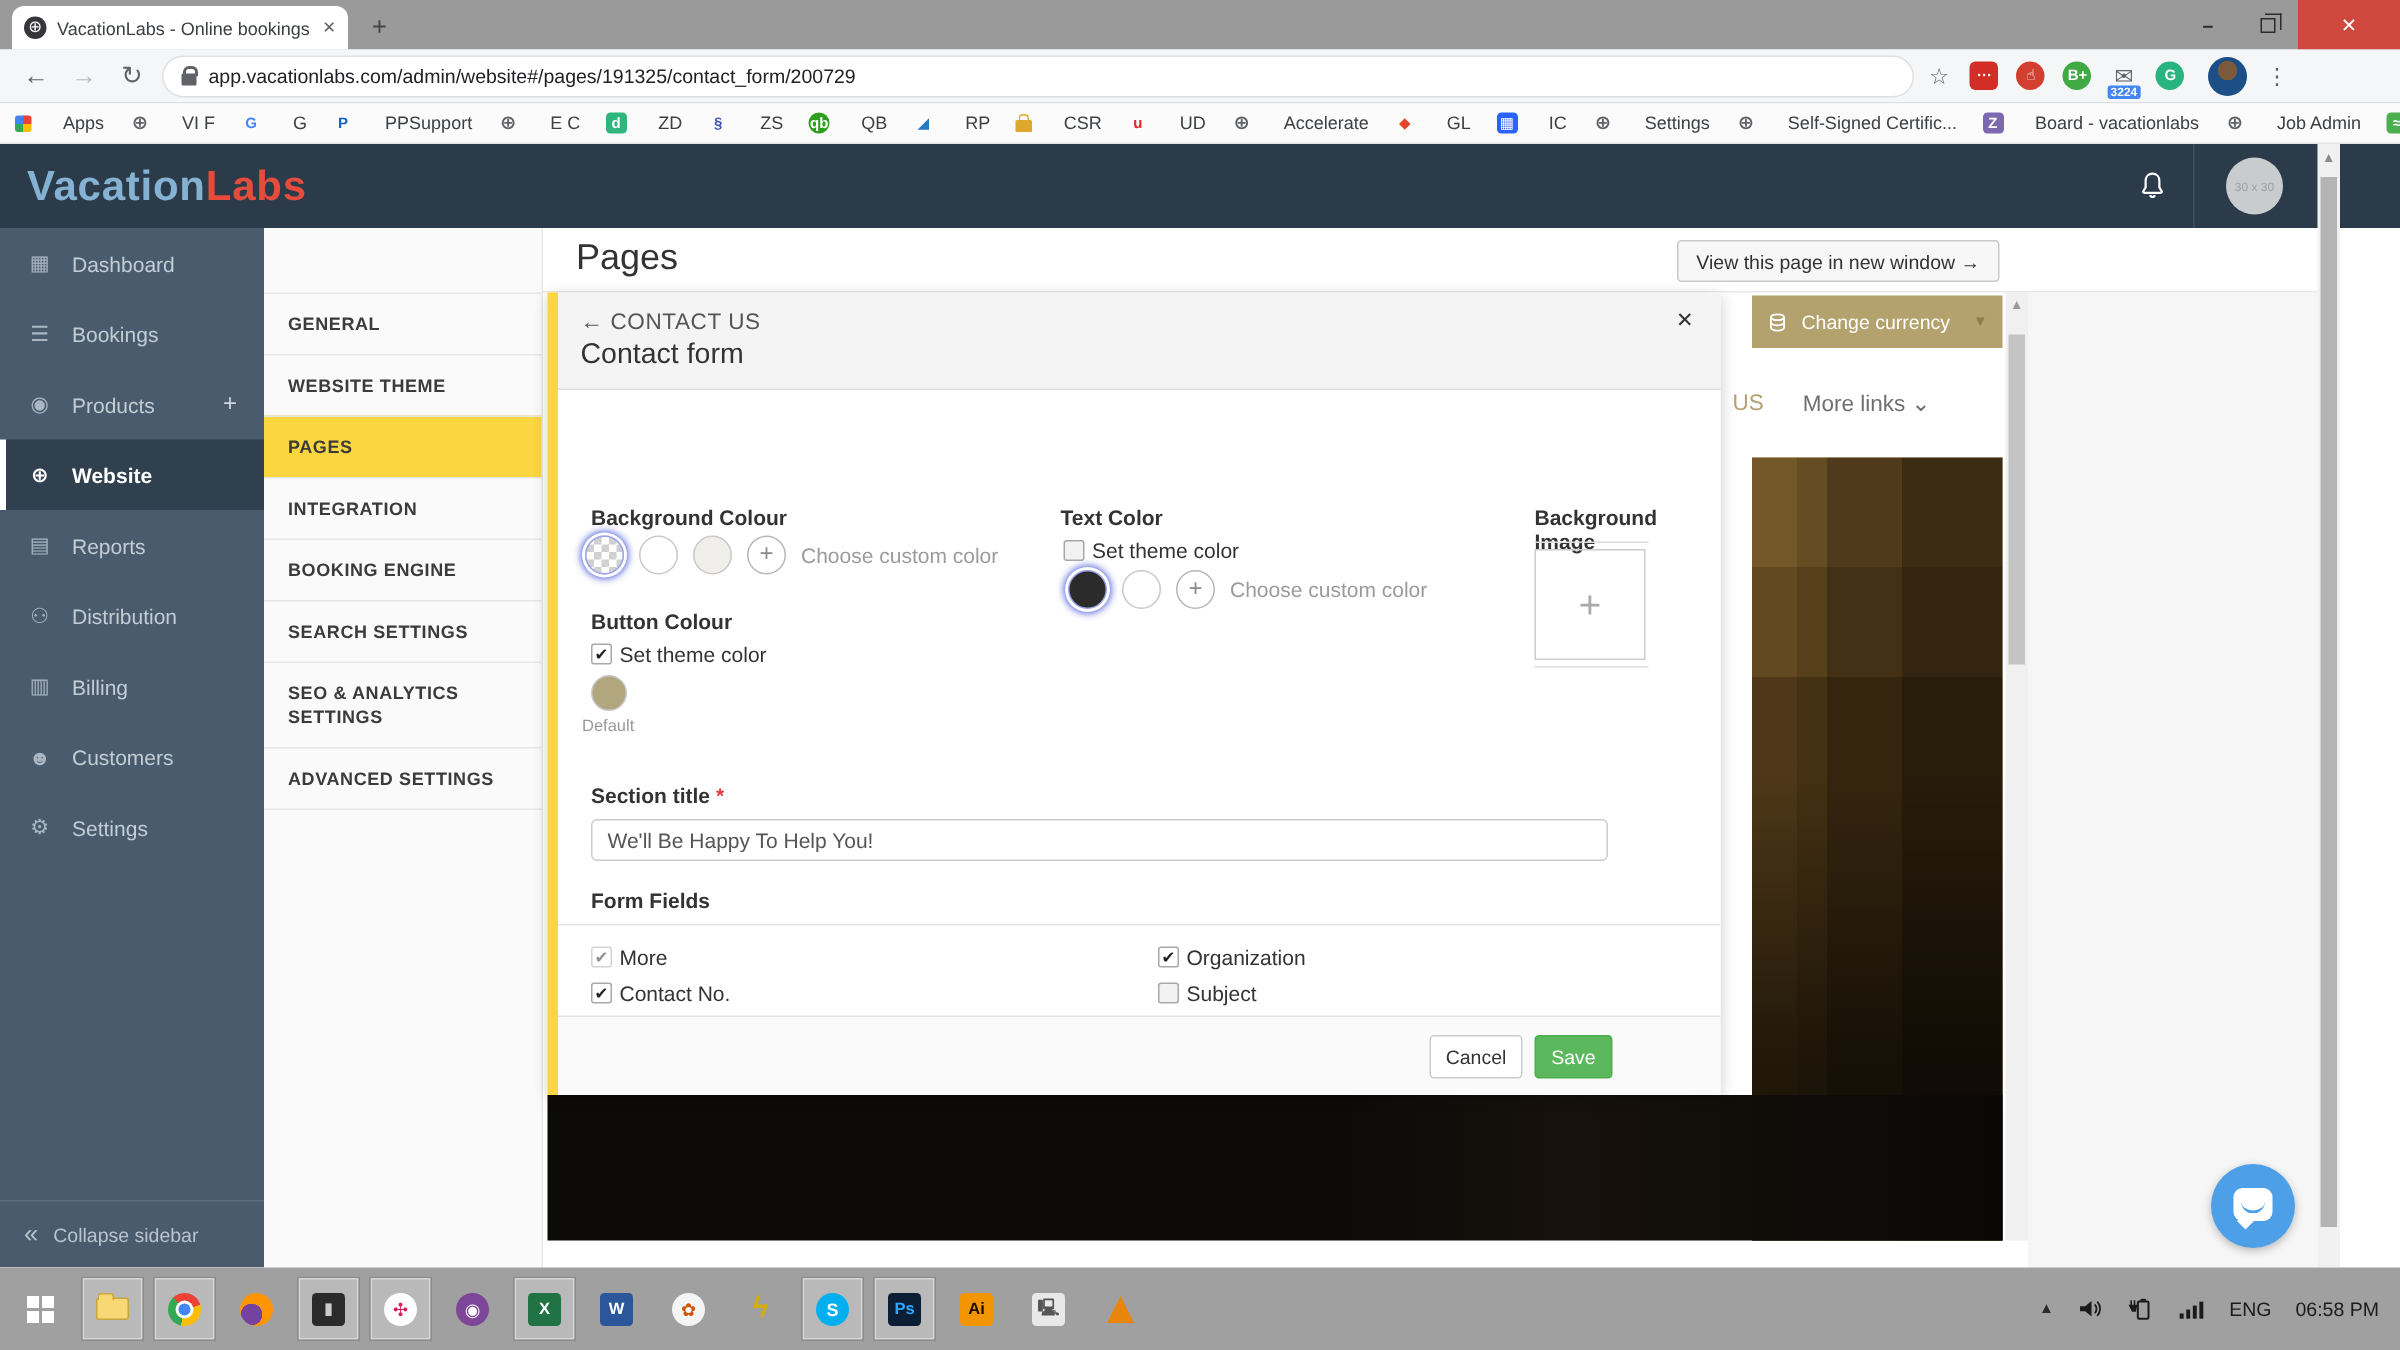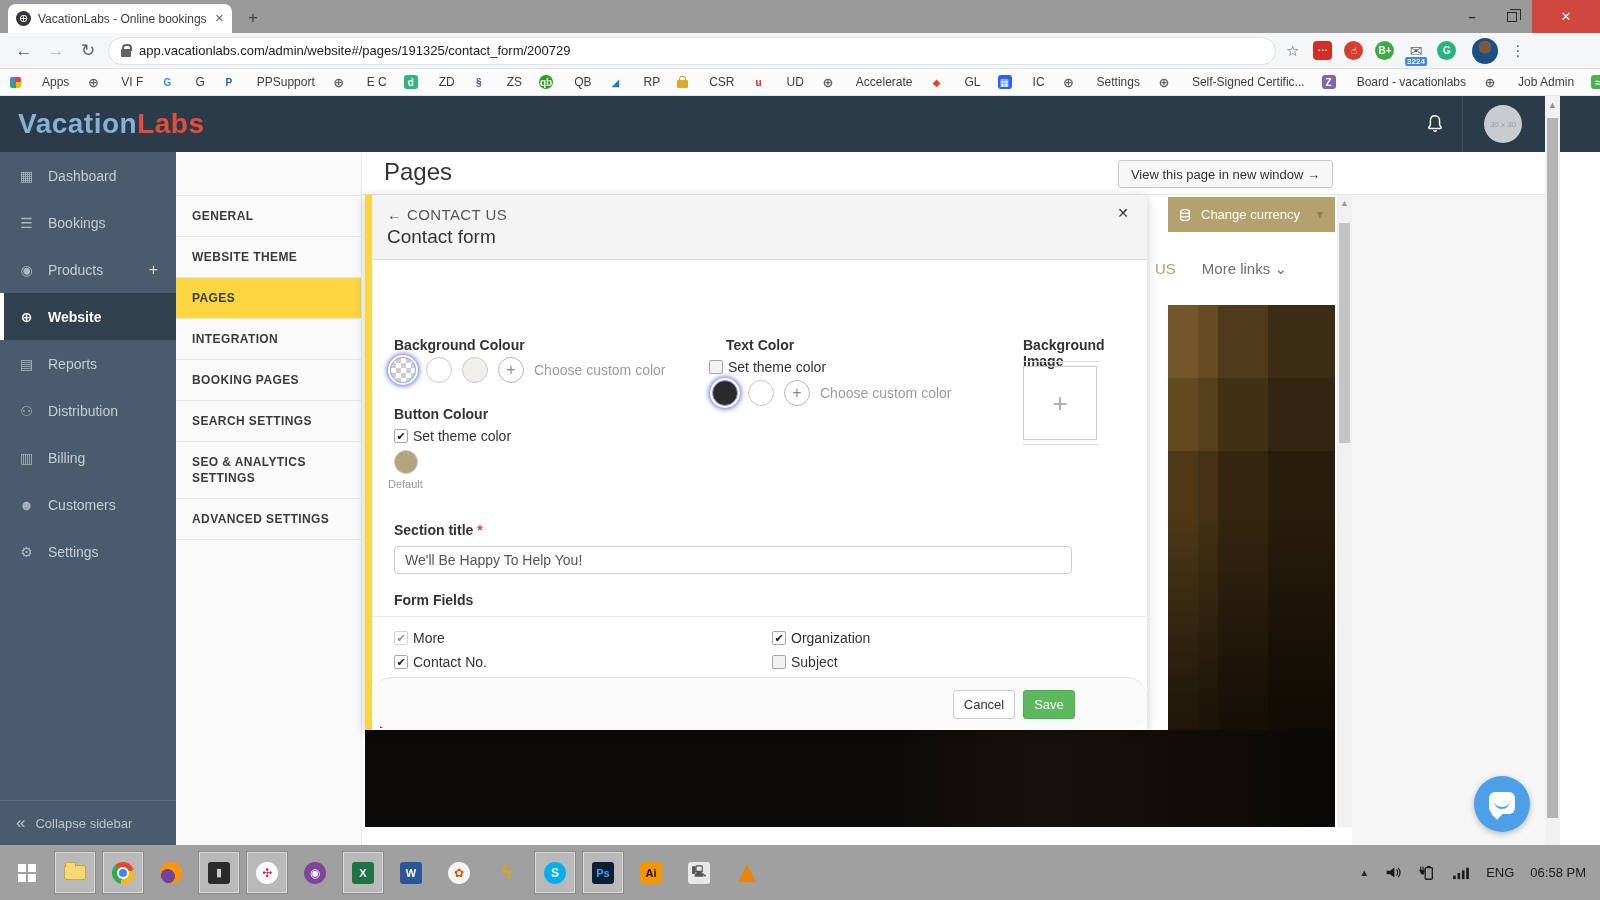--- a/index.html
+++ b/index.html
@@ -146,21 +146,21 @@
   .cb.dis { opacity:.5; }
   .help { width:15px; height:15px; border-radius:50%; background:#9e9e9e; color:#fff; font-size:10px;
         font-weight:bold; display:flex; align-items:center; justify-content:center; }
   .redbox { position:absolute; left:8px; top:436px; width:234px; height:32px; border:3px solid #e01b1b; }
   .stitle-input { position:absolute; left:22px; top:286px; width:678px; height:28px; border:1px solid #ccc;
         border-radius:4px; font-size:14px; color:#555; padding:0 10px; font-family:inherit; background:#fff; }
   .ff-hr { position:absolute; left:0; top:356px; width:775px; border-top:1px solid #e8e8e8; }
   .bgimg-hr { width:76px; border-top:1px solid #ddd; }
   .bgimg-box { width:74px; height:74px; border:1px solid #ccc; display:flex; align-items:center;
         justify-content:center; color:#aaa; font-size:26px; font-weight:300; }
-  .m-foot { position:absolute; left:7px; top:482px; width:775px; height:53px; background:#fafafa; border-top:1px solid #e4e4e4;border-radius:20px; }
+  .m-foot { position:absolute; left:7px; top:482px; width:775px; height:53px; background:#fafafa; border-top:1px solid #e4e4e4; }
   .btn-cancel { position:absolute; right:132px; top:12px; width:62px; height:29px; background:#fff;
         border:1px solid #ccc; border-radius:3px; font-size:13px; color:#333;
         display:flex; align-items:center; justify-content:center; }
   .btn-save { position:absolute; right:72px; top:12px; width:52px; height:29px; background:#5cb85c;
         border:1px solid #4cae4c; border-radius:3px; font-size:13px; color:#fff;
         display:flex; align-items:center; justify-content:center; }
   .req { color:#e03c3c; }
   
   .taskbar { position:absolute; top:845px; left:0; width:1600px; height:55px; background:#a0a0a0;
         display:flex; align-items:center; padding-left:6px; gap:6px; }
@@ -360,21 +360,21 @@
         <span class="chev">«</span>
         <span>Collapse sidebar</span>
       </div>
     </div>
 
   <div class="submenu" id="submenu">
       <div class="sub-item">GENERAL</div>
       <div class="sub-item">WEBSITE THEME</div>
       <div class="sub-item active">PAGES</div>
       <div class="sub-item">INTEGRATION</div>
-      <div class="sub-item">BOOKING PAGES</div>
+      <div class="sub-item">BOOKING ENGINE</div>
       <div class="sub-item">SEARCH SETTINGS</div>
       <div class="sub-item">SEO &amp; ANALYTICS SETTINGS</div>
       <div class="sub-item">ADVANCED SETTINGS</div>
     </div>
 
   <div class="main-bg"></div>
 
   <div class="pages-header">
     <div class="pages-title">Pages</div>
     <div class="view-btn">View this page in new window →</div>
@@ -423,21 +423,21 @@
           <span class="choose">Choose custom color</span>
         </div>
       <div class="abs lbl" style="left:22px; top:146px;">Button Colour</div>
       <div class="abs cbrow" style="left:22px; top:168px;" id="btn-theme-row">
           <span class="cb on">✔</span>
           <span>Set theme color</span>
         </div>
       <div class="abs sw" style="left: 22px; top: 190px; width: 24px; height: 24px; background: rgb(178, 166, 126);" id="btn-swatch"></div>
       <div class="abs" style="left:16px; top:218px; font-size:11px; color:#999;">Default</div>
 
-      <div class="abs lbl" style="left:335px; top:77px;margin-left:19px;">Text Color</div>
+      <div class="abs lbl" style="left:335px; top:77px;">Text Color</div>
       <div class="abs cbrow" style="left:337px; top:99px;" id="text-theme-row">
           <span class="cb"></span>
           <span>Set theme color</span>
         </div>
       <div class="abs swrow" style="left:340px; top:120px;" id="text-swatches">
           <span class="sw sel" style="background: rgb(43, 43, 43);"></span>
           <span class="sw" style="background: rgb(255, 255, 255);"></span>
           <span class="sw plus">+</span>
           <span class="choose">Choose custom color</span>
         </div>

